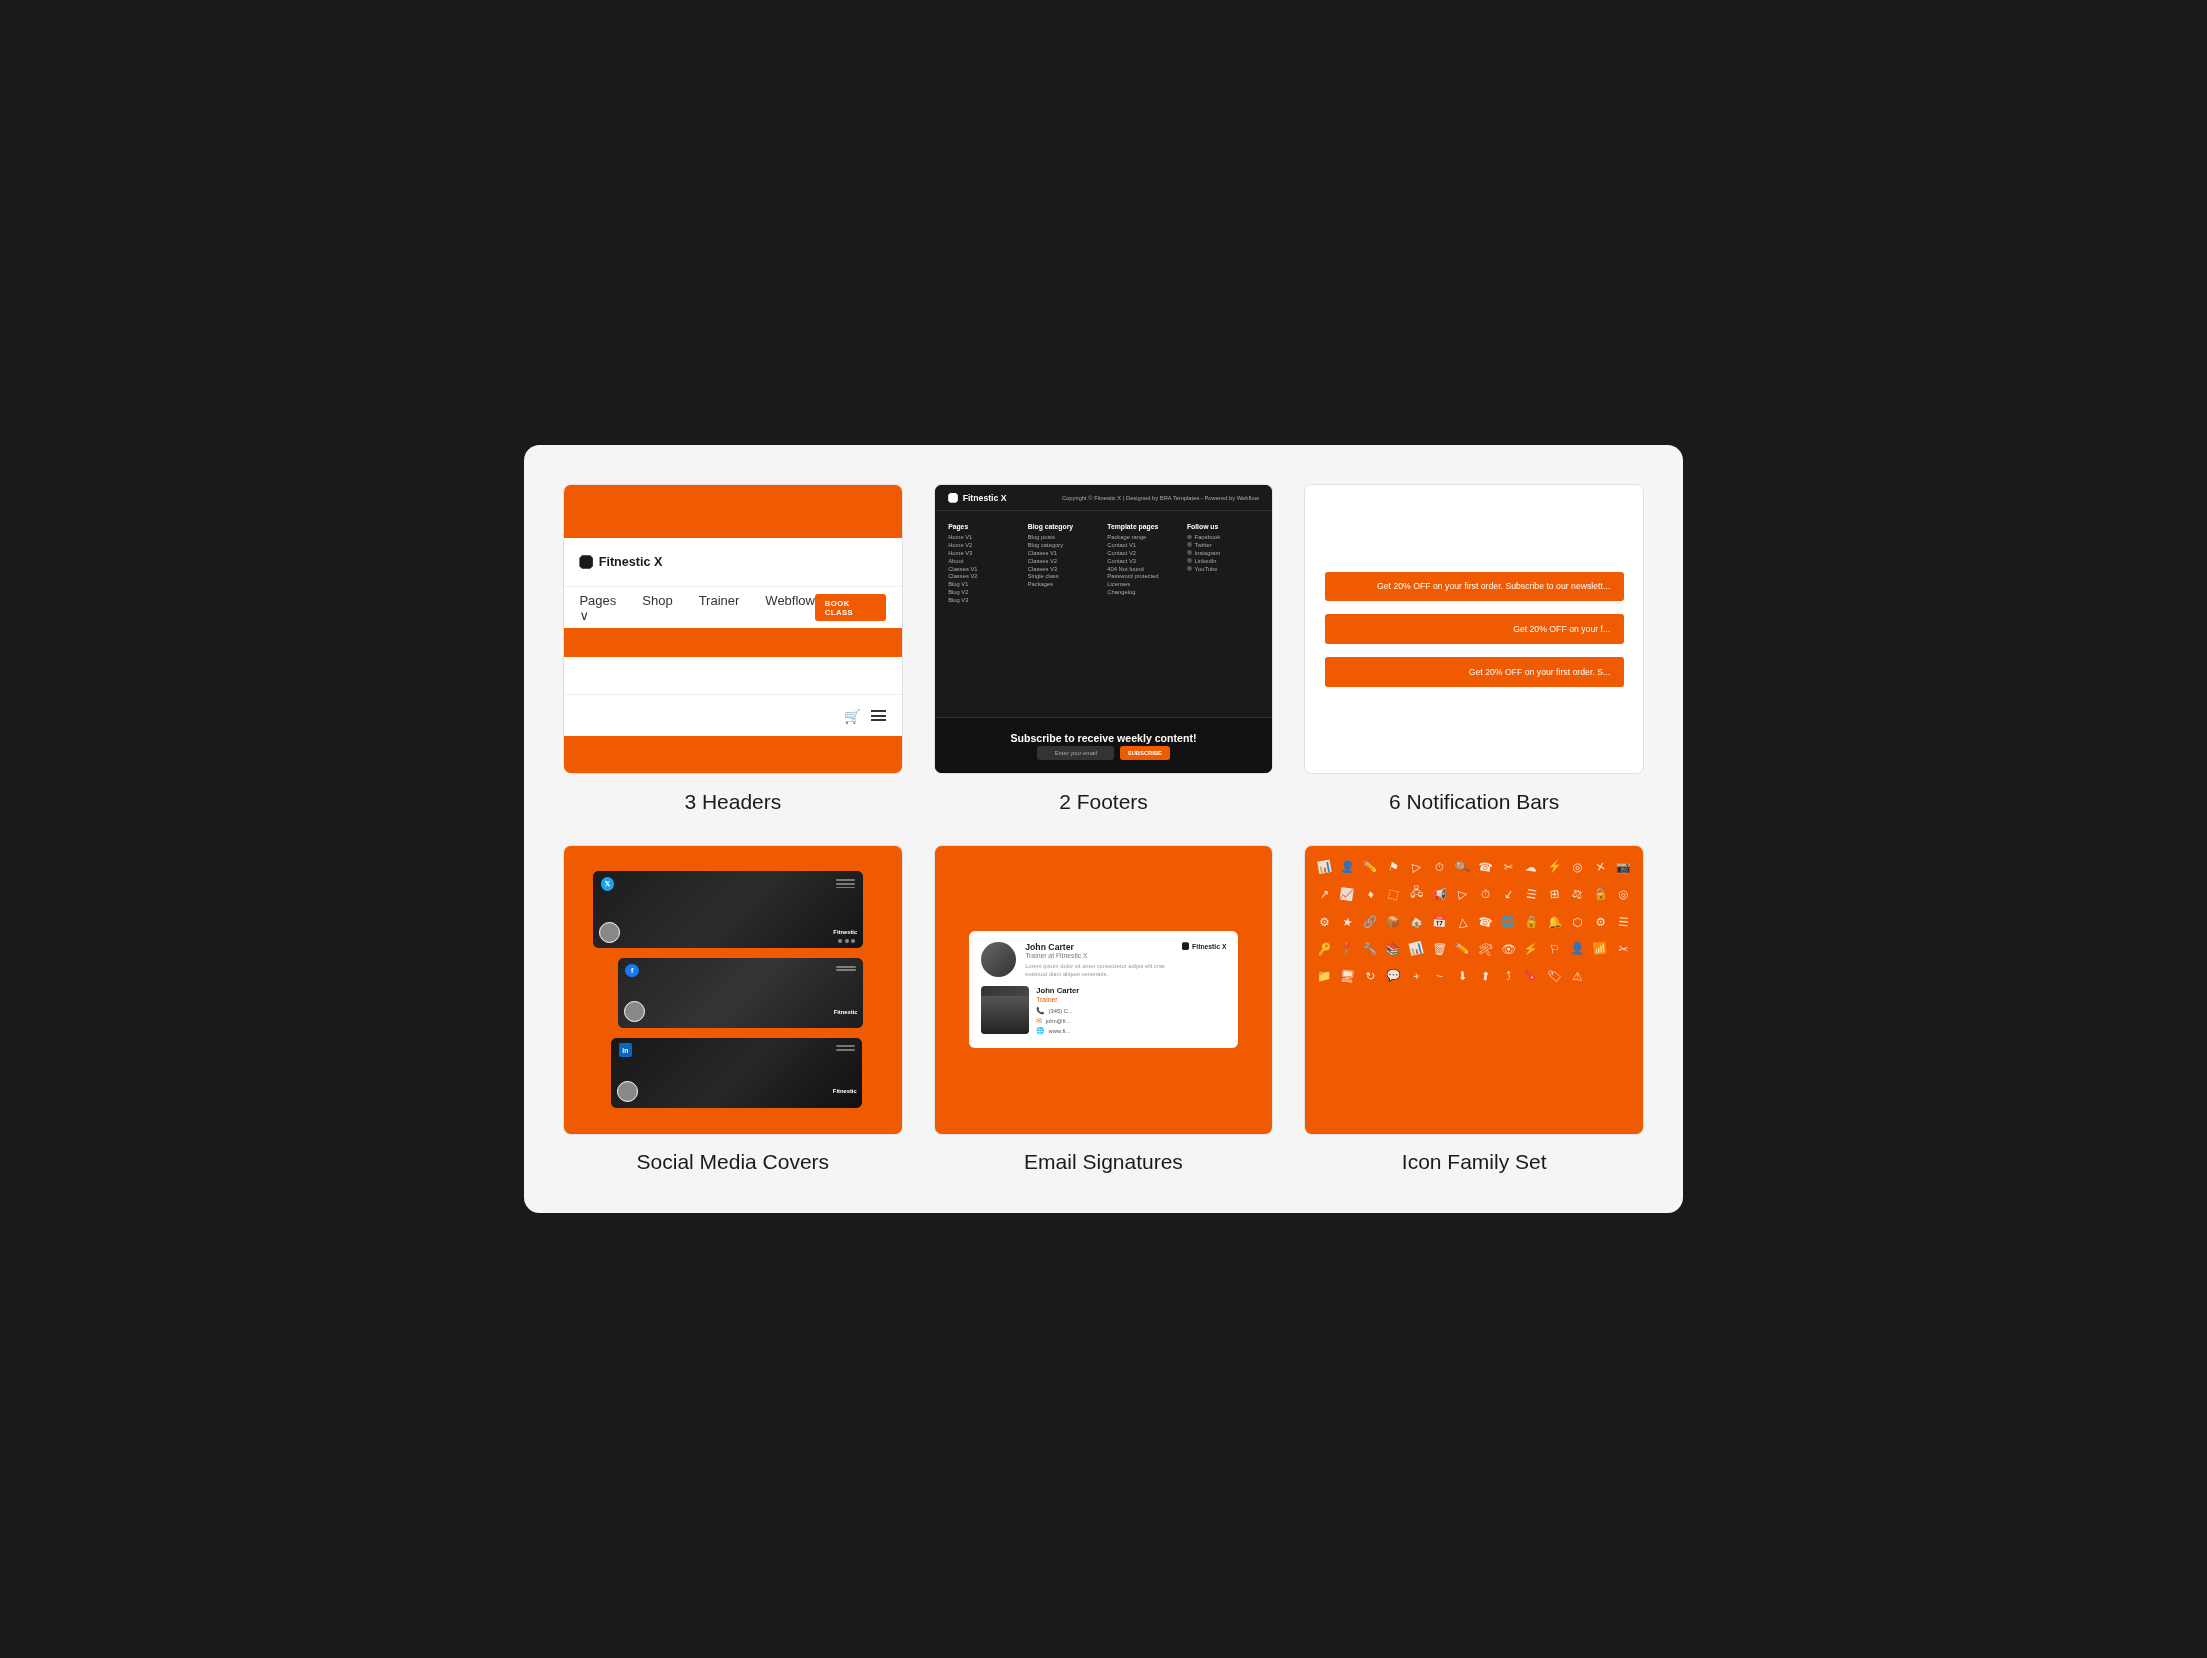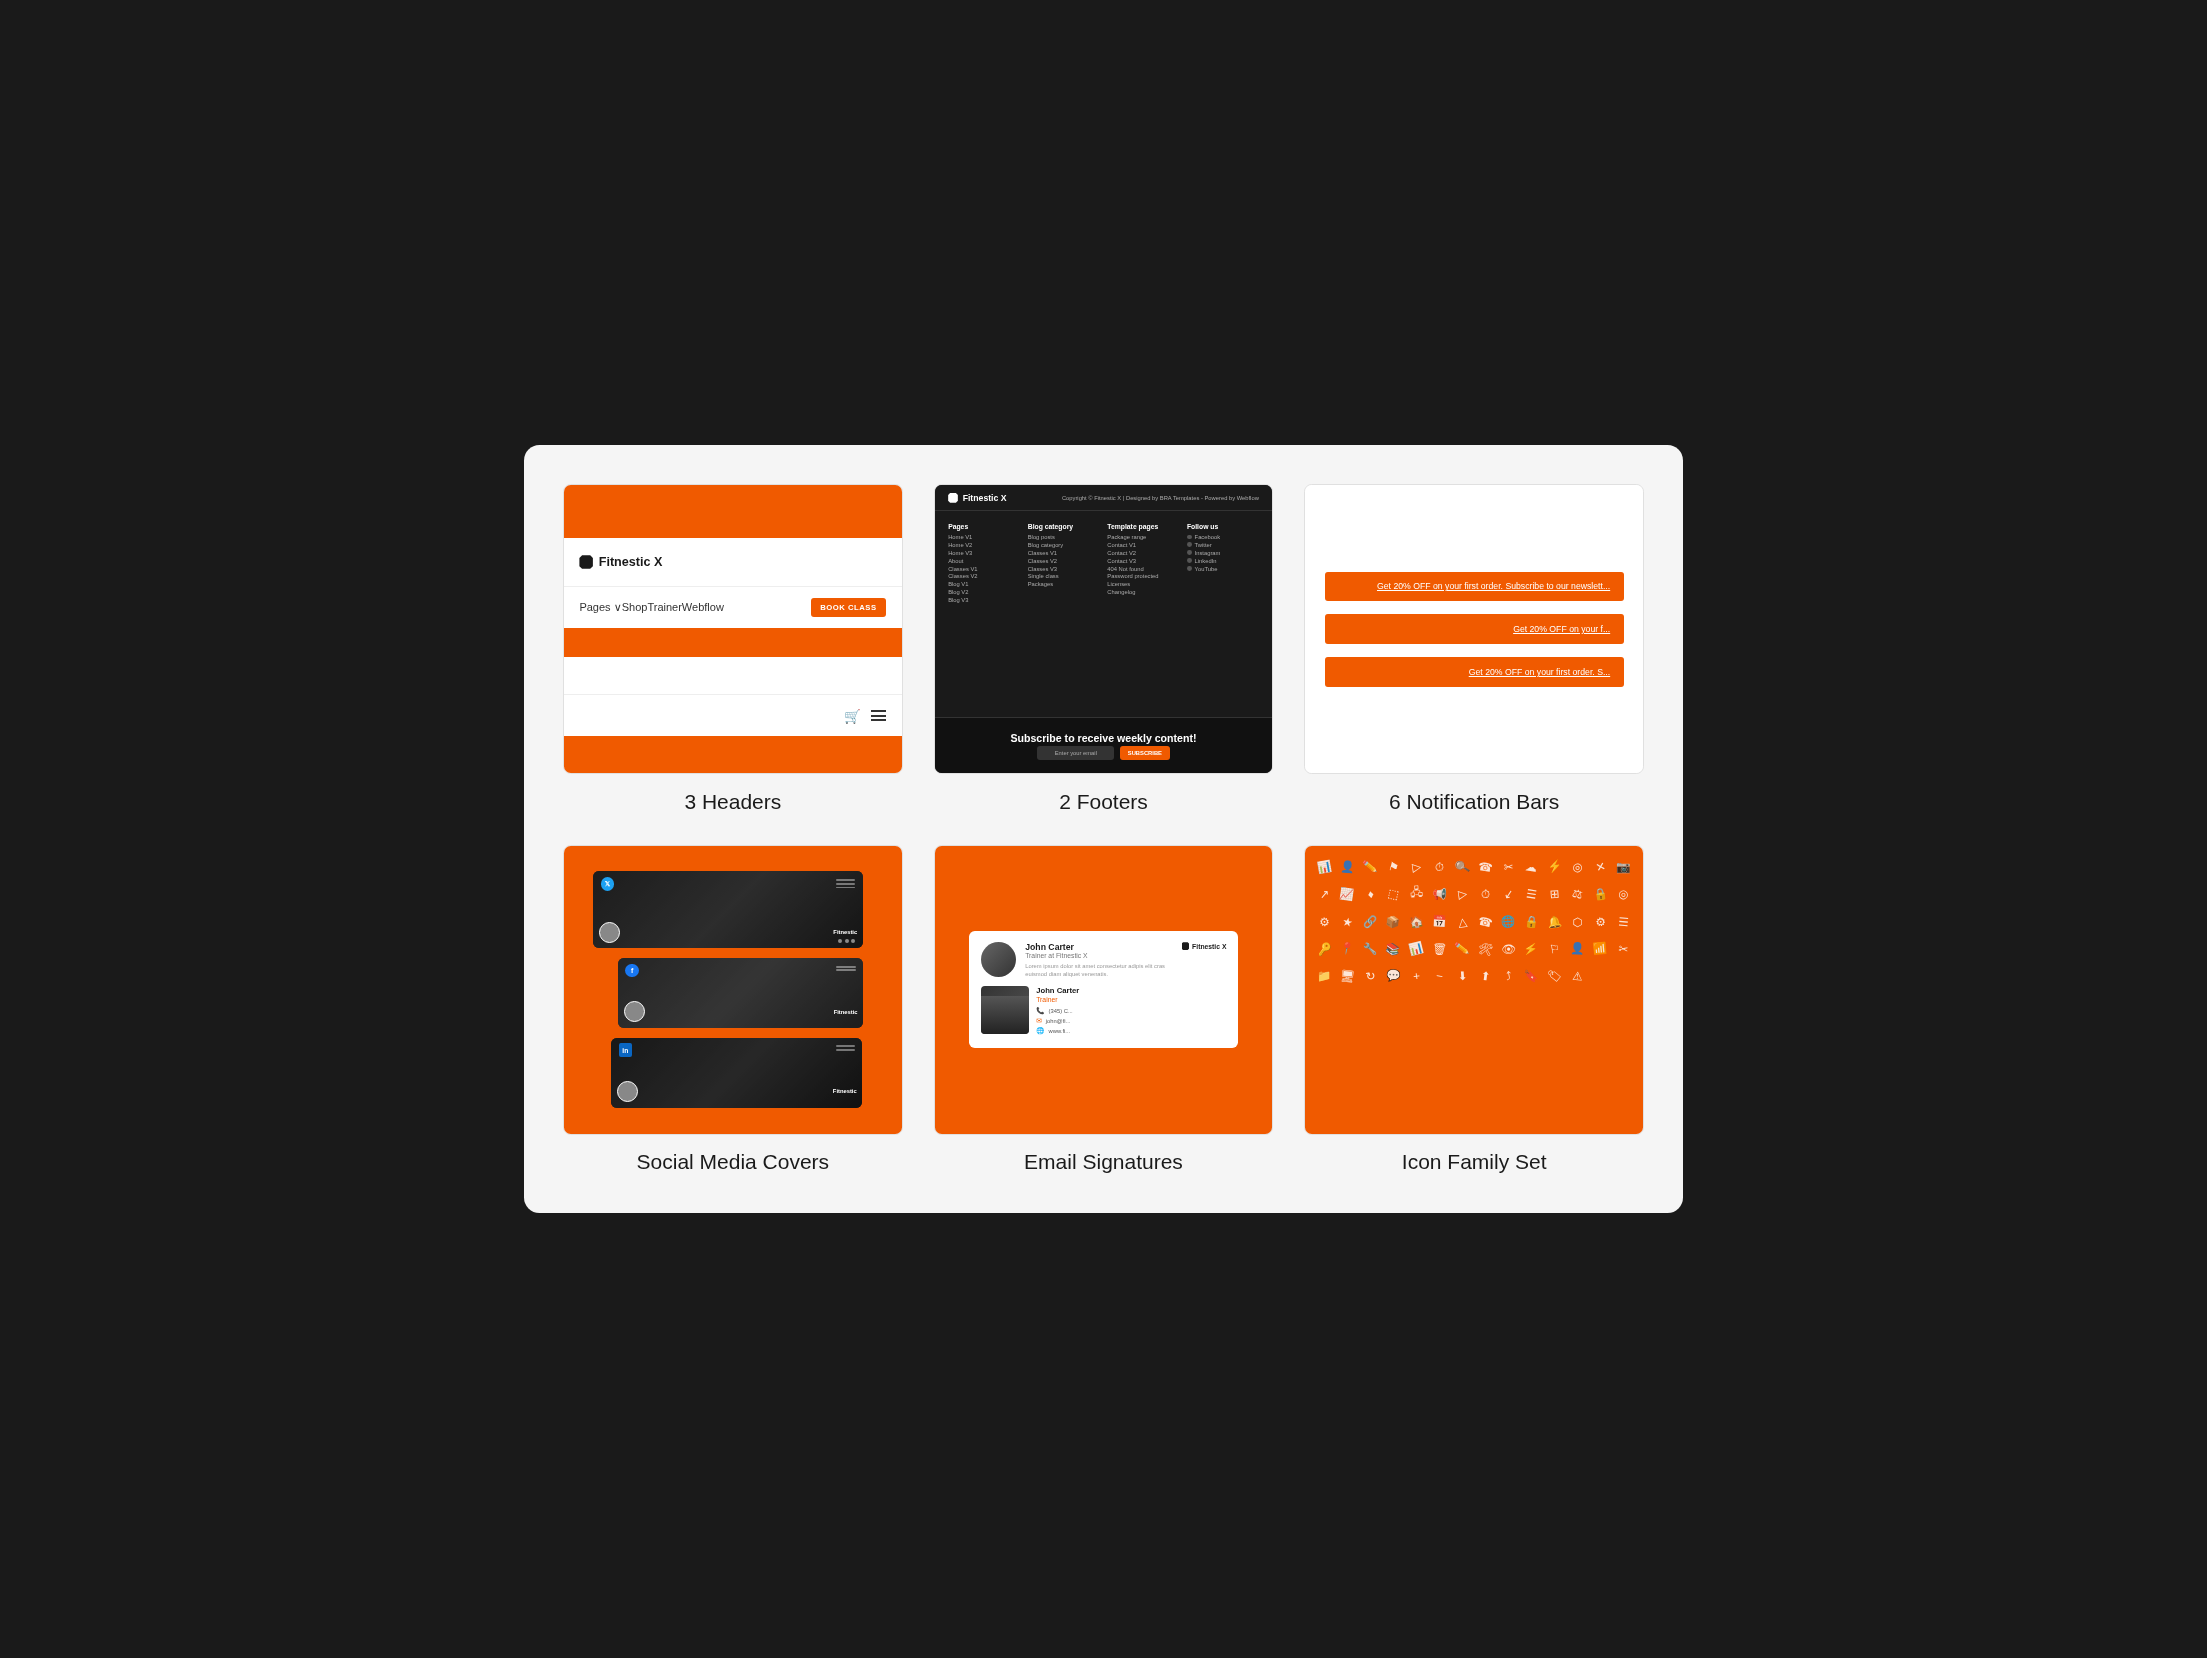--- a/index.html
+++ b/index.html
@@ -84,22 +84,22 @@
       padding: 7.7px 15.4px;
       display: flex;
       align-items: center;
       justify-content: space-between;
       height: 42px;
       border-top: 1px solid #eee;
       flex-shrink: 0;
     }
     .h-nav-left {
       display: flex;
-      gap: 0;
-      font-size: 11px;
+      gap: 26px;
+      font-size: 13px;
       color: #333;
     }
     .h-book-btn {
       background: #f05a00;
       color: white;
       font-size: 7.7px;
       font-weight: 700;
       padding: 4.8px 9.7px;
       border-radius: 2.9px;
       letter-spacing: 0.5px;
@@ -258,21 +258,20 @@
     .notif-bar {
       background: #f05a00;
       color: white;
       font-size: 8.7px;
       padding: 9.7px 13.5px;
       border-radius: 2.9px;
       text-align: right;
       white-space: nowrap;
       overflow: hidden;
       text-overflow: ellipsis;
-      text-decoration: underline;
     }
 
     
     .social-preview {
       background: #f05a00;
       height: 100%;
       position: relative;
       display: flex;
       flex-direction: column;
       justify-content: center;

